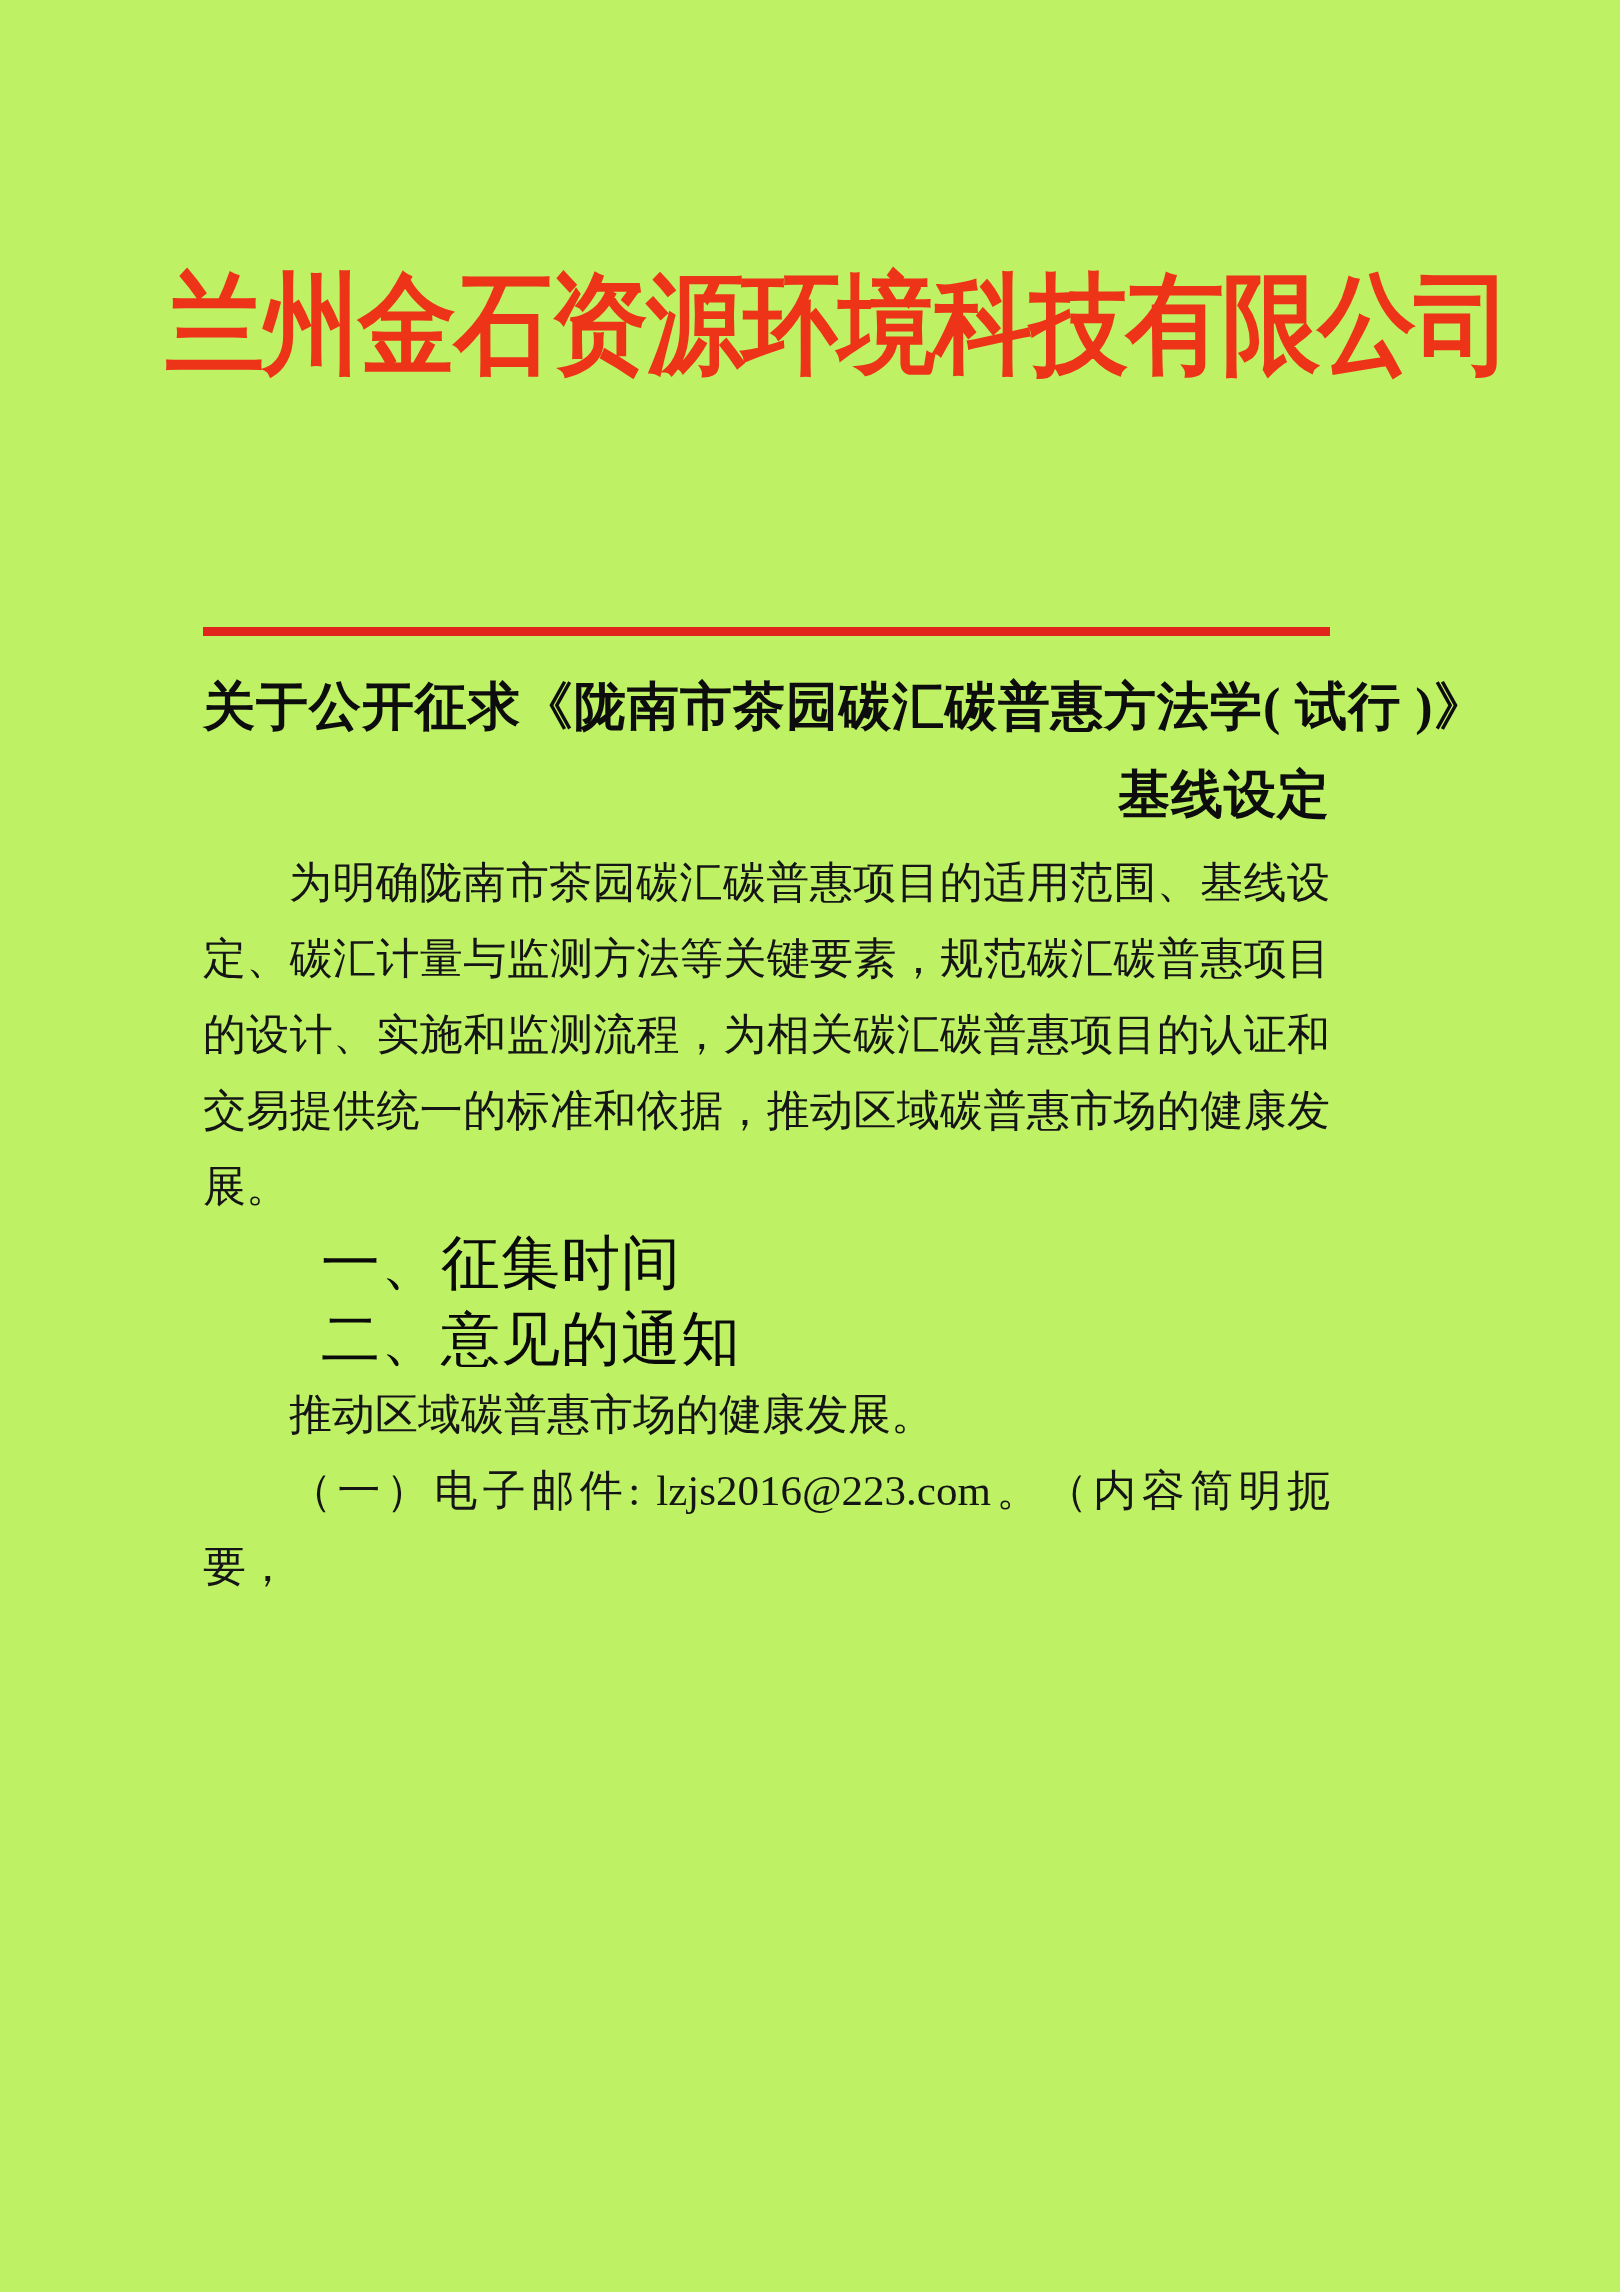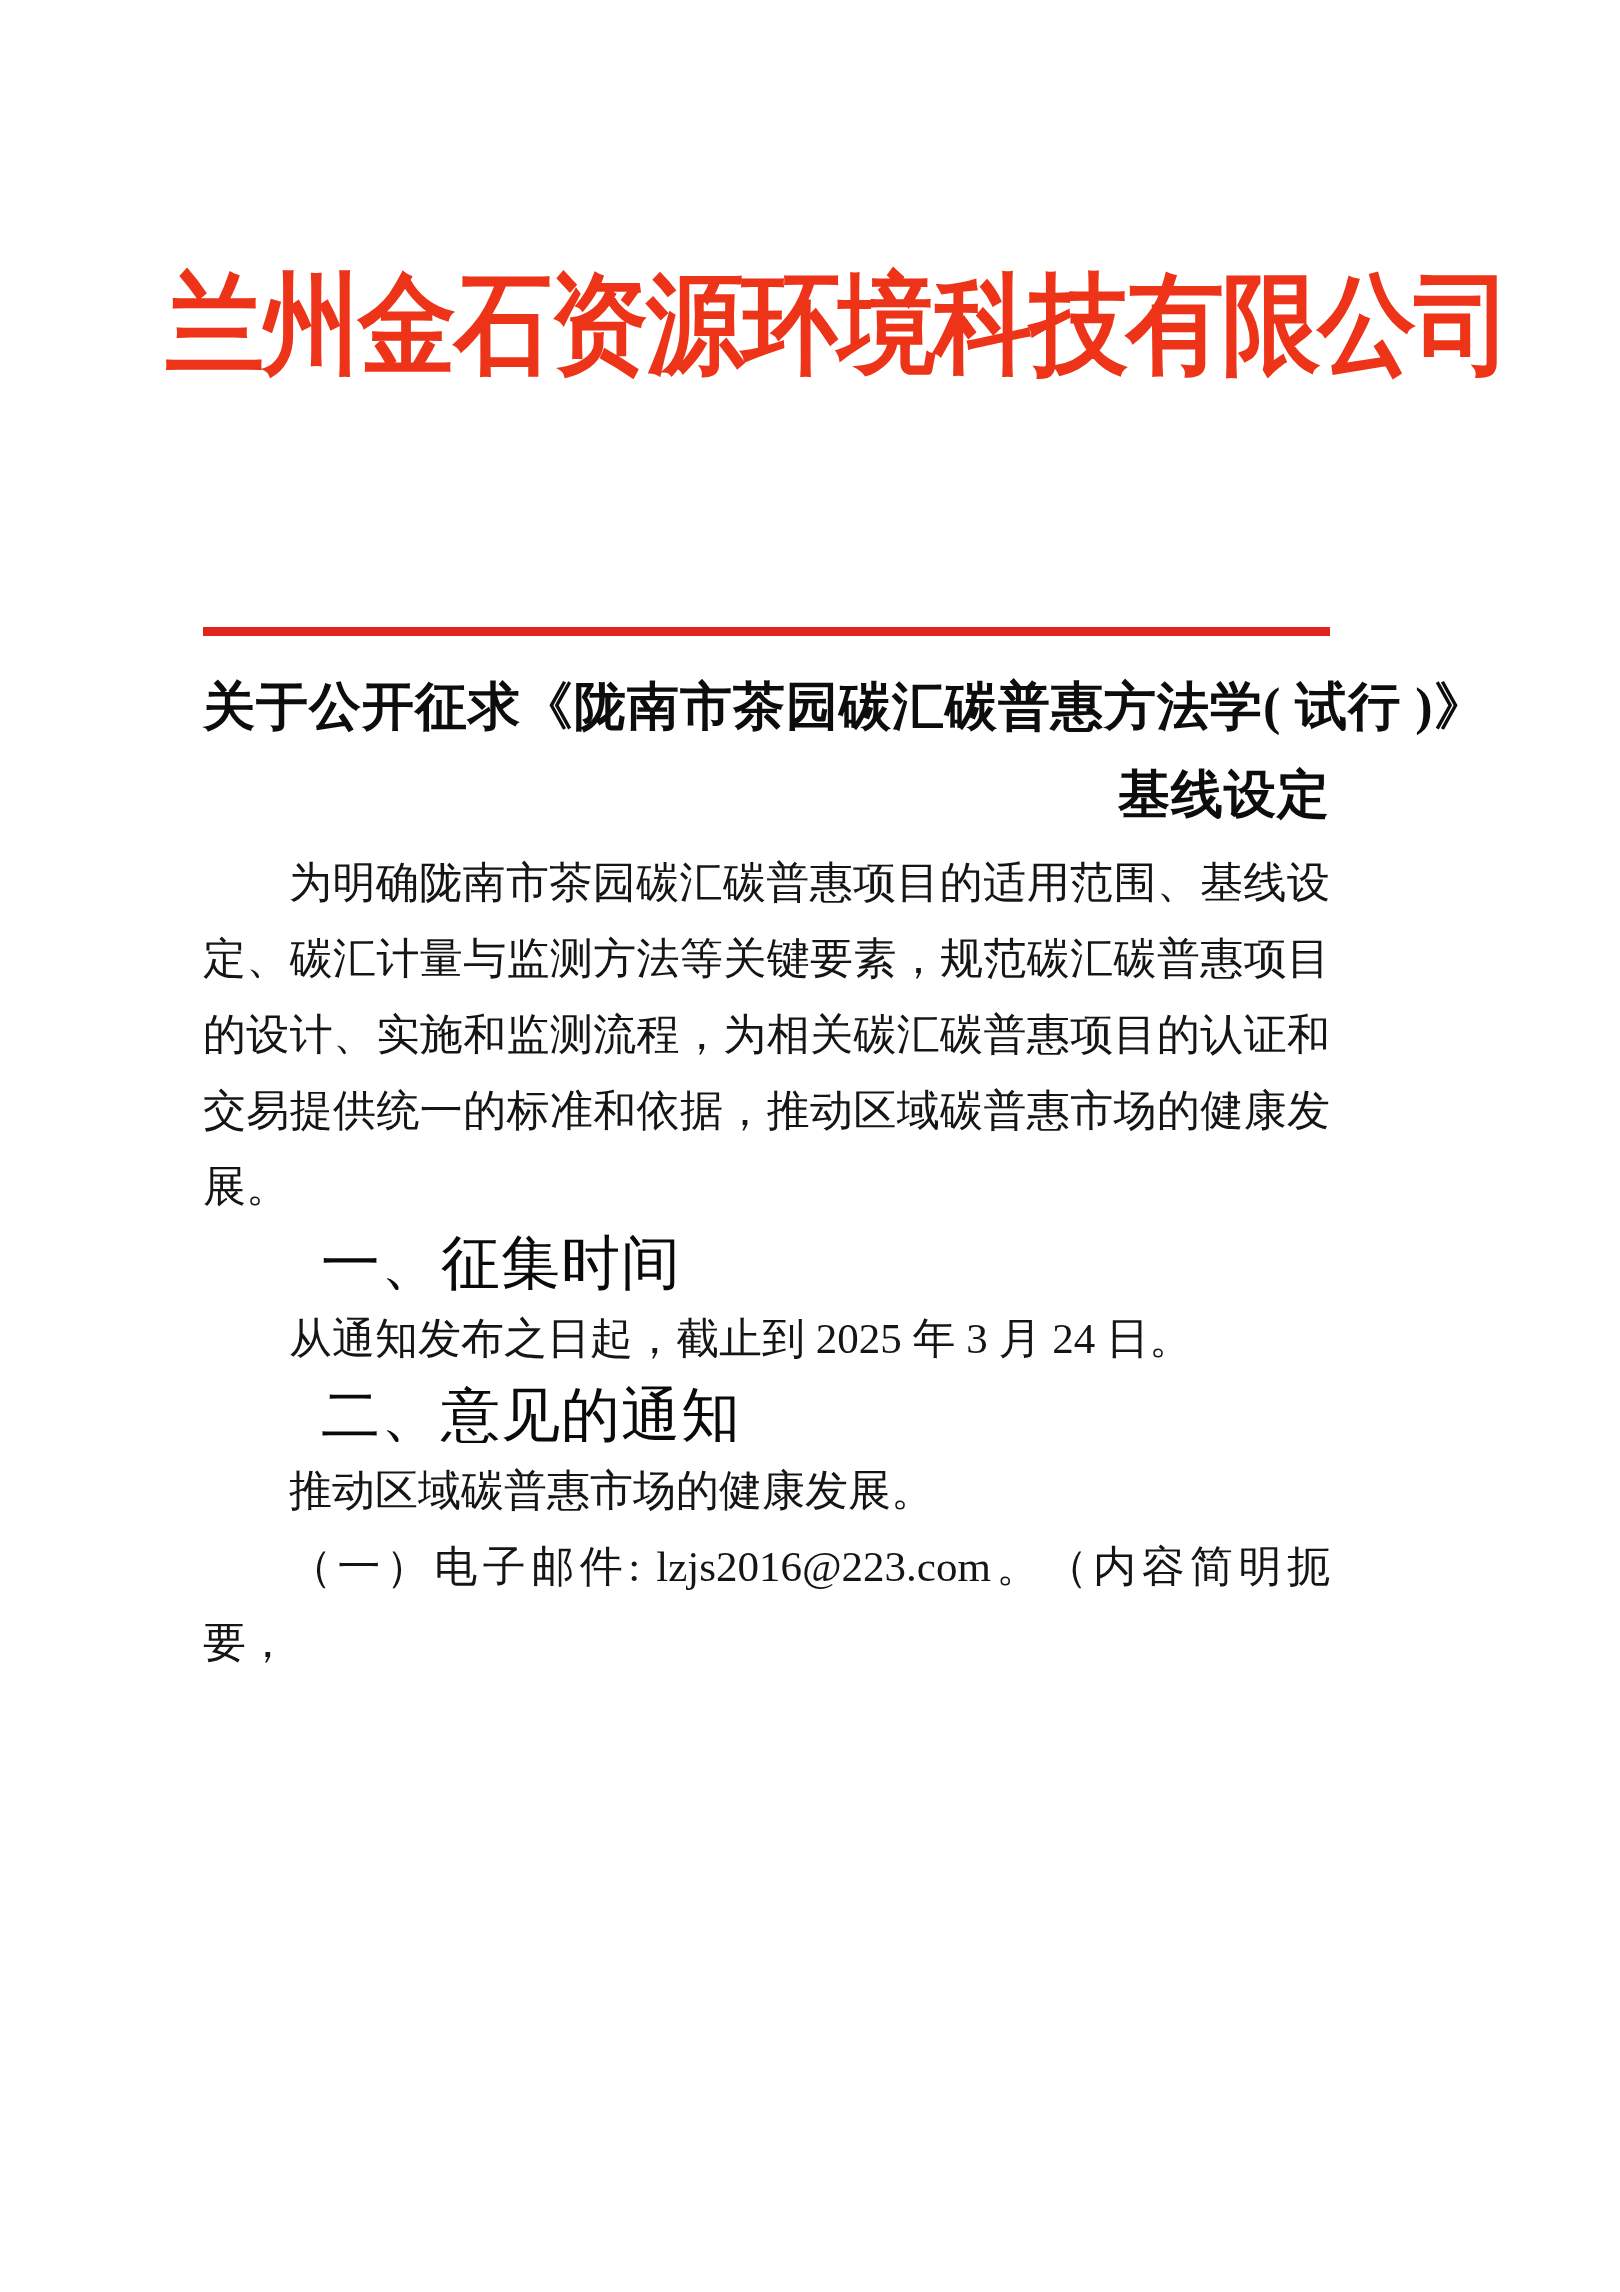--- a/index.html
+++ b/index.html
@@ -5,21 +5,21 @@
   html, body {
     margin: 0;
     padding: 0;
     background: #e9e9e9;
   }
   .page {
     position: relative;
     width: 1620px;
     height: 2293px;
     margin: 0 auto;
-    background: #ffffff;
+    background: #bef264;
     overflow: hidden;
     font-family: "Liberation Serif", "DejaVu Serif", serif;
     color: #151515;
   }
   .content {
     padding: 0 290px 0 203px; 
   }
   .letterhead {
     margin-top: 247px;
     margin-left: -37px;
@@ -83,21 +83,20 @@
     <div class="divider" style="background: rgb(226, 37, 28);"></div>
 
     <div class="title-block">
       <div class="title-line">关于公开征求《陇南市茶园碳汇碳普惠方法学( 试行 )》</div>
       <div class="title-line">基线设定</div>
     </div>
 
     <div class="notice-body" id="notice-body">
         <p>为明确陇南市茶园碳汇碳普惠项目的适用范围、基线设定、碳汇计量与监测方法等关键要素，规范碳汇碳普惠项目的设计、实施和监测流程，为相关碳汇碳普惠项目的认证和交易提供统一的标准和依据，推动区域碳普惠市场的健康发展。</p>
         <p class="heading">一、征集时间</p>
-        <p>从通知发布之日起，截止到 2025 年 3 月 24 日。</p>
         <p class="heading">二、意见的通知</p>
         <p>推动区域碳普惠市场的健康发展。</p>
         <p>（一）电子邮件: lzjs2016@223.com。（内容简明扼要，</p>
       </div>
 
   </div>
 </div>
 
 
 </body></html>

